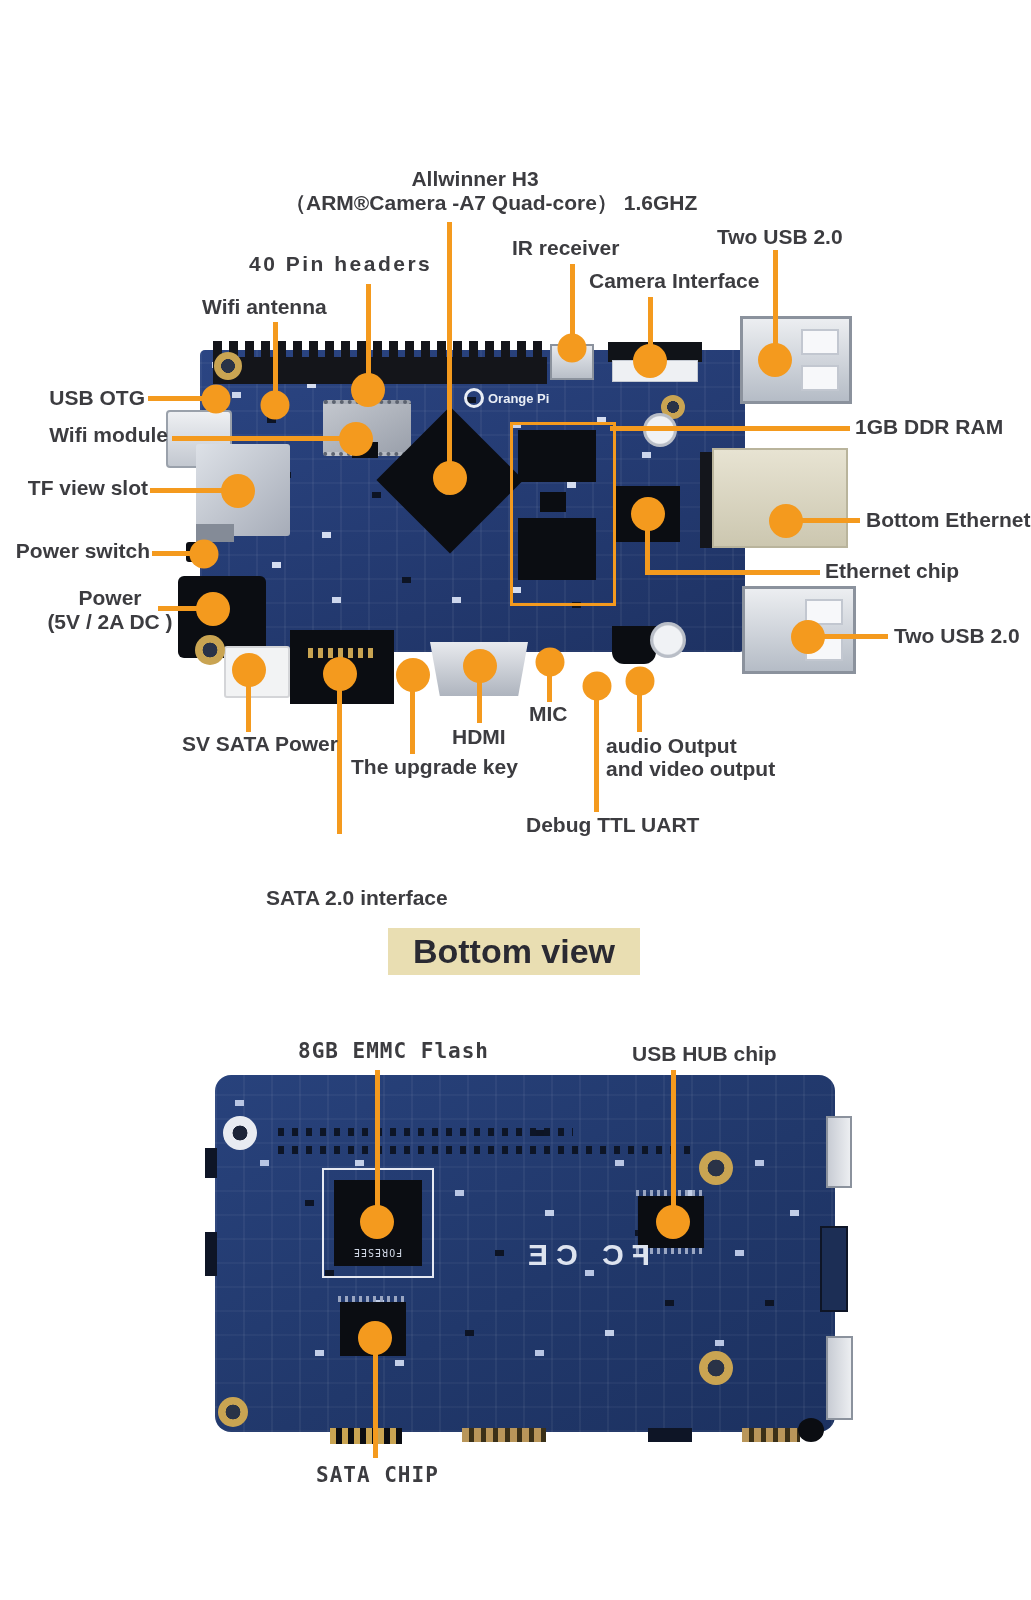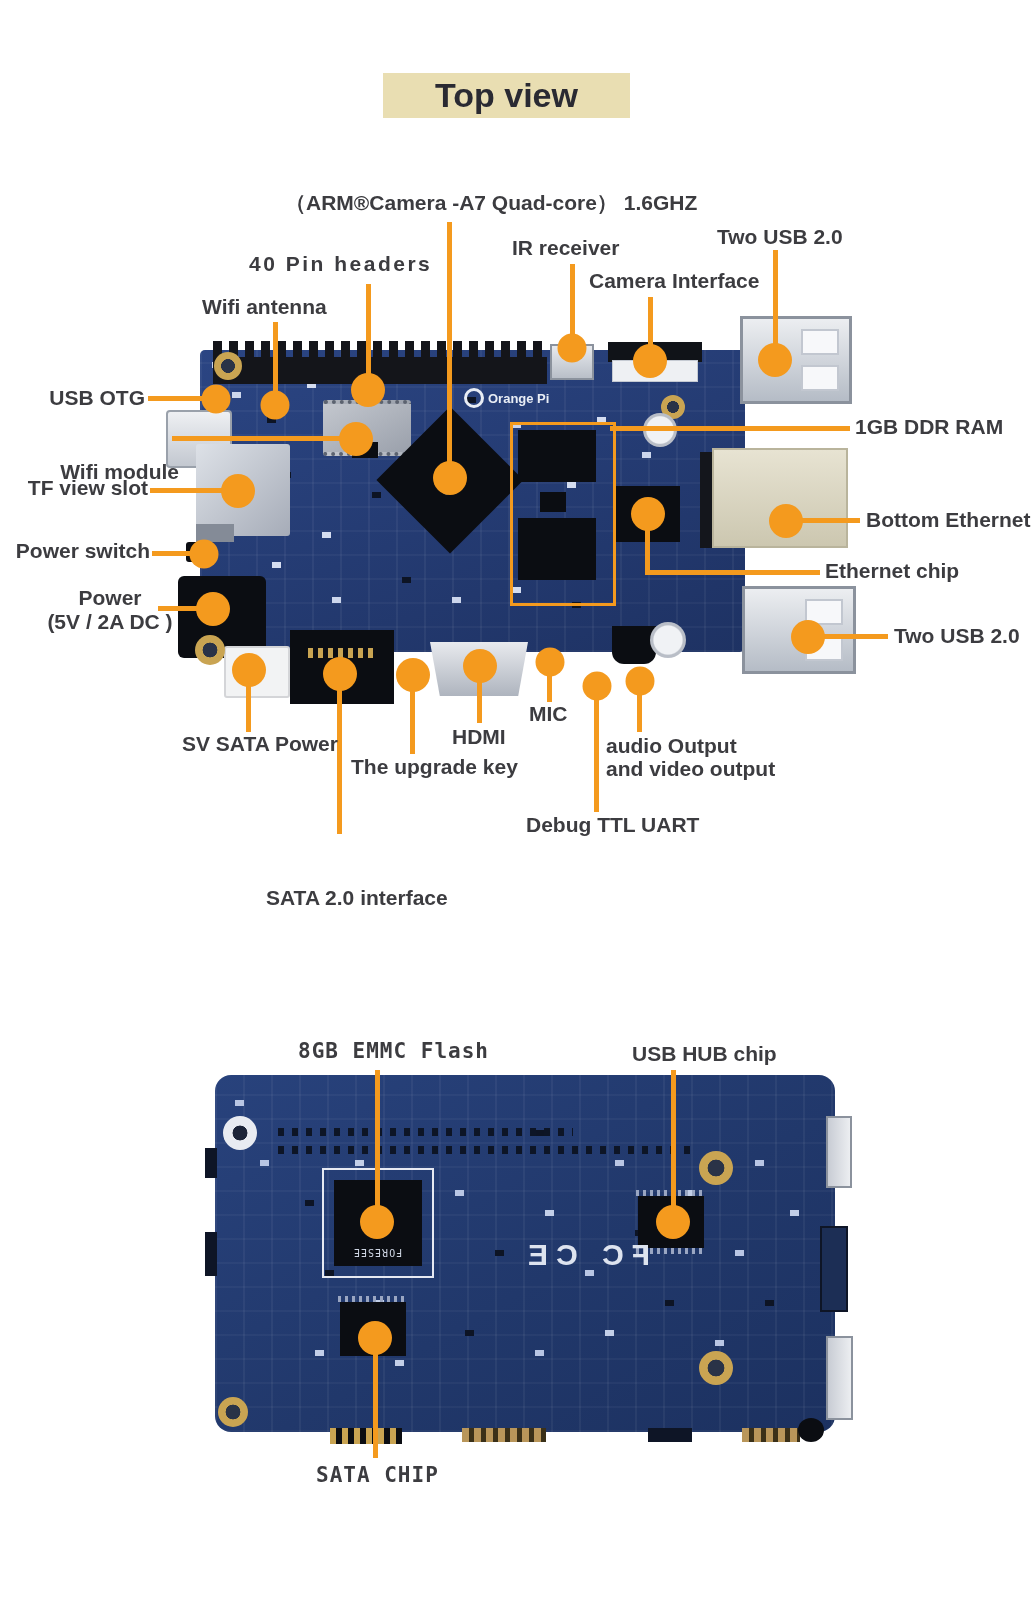--- a/index.html
+++ b/index.html
@@ -34,21 +34,20 @@
   .hole.gold{background:radial-gradient(circle,#2a3347 0 34%,#C9A452 36% 72%,rgba(0,0,0,0) 74%);}
   .hole.silver{background:radial-gradient(circle,#1c2438 0 30%,#e8ebf1 32% 72%,rgba(0,0,0,0) 74%);}
   .chip{background:#0b0d12;}
   .scatter{position:absolute;width:9px;height:6px;z-index:4;}
 </style>
 </head>
 <body>
 
 <div class="stage">
 
-  <div class="title" style="left:383px;top:73px;width:247px;height:45px;">Top view</div>
 
   <div class="board" style="left:200px;top:350px;width:545px;height:302px;border-radius:5px;
        background:linear-gradient(160deg,var(--pcb-top),#1E3263);"></div>
   <div class="scatter" style="left:212px;top:362px;background:#ccd6ec;box-shadow:
        20px 30px #ccd6ec,55px 55px #0d1424,95px 20px #d5ddf0,130px 70px #ccd6ec,70px 110px #0d1424,
        35px 150px #ccd6ec,110px 170px #d5ddf0,160px 130px #0d1424,205px 95px #ccd6ec,235px 150px #d5ddf0,
        275px 115px #0d1424,320px 160px #ccd6ec,355px 120px #d5ddf0,300px 60px #ccd6ec,255px 35px #0d1424,
        385px 55px #d5ddf0,410px 170px #ccd6ec,455px 140px #0d1424,430px 90px #ccd6ec,190px 215px #0d1424,
        240px 235px #ccd6ec,300px 225px #d5ddf0,360px 240px #0d1424,120px 235px #ccd6ec,60px 200px #d5ddf0;"></div>
 
@@ -167,45 +166,47 @@
   <div class="dot" style="left:648px;top:514px;"></div>
   <div class="dot" style="left:808px;top:637px;"></div>
   <div class="dot" style="left:249px;top:670px;"></div>
   <div class="dot" style="left:413px;top:675px;"></div>
   <div class="dot" style="left:480px;top:666px;"></div>
   <div class="dot sm" style="left:550px;top:662px;"></div>
   <div class="dot sm" style="left:640px;top:681px;"></div>
   <div class="dot sm" style="left:597px;top:686px;"></div>
   <div class="dot" style="left:340px;top:674px;"></div>
 
+  <div class="lbl center" style="left:325px;top:167px;width:300px;">Allwinner H3</div>
   <div class="lbl center" style="left:285px;top:191px;width:410px;">（ARM®Camera -A7 Quad-core） 1.6GHZ</div>
   <div class="lbl" style="left:249px;top:252px;letter-spacing:2.5px;">40 Pin headers</div>
   <div class="lbl" style="left:202px;top:295px;">Wifi antenna</div>
   <div class="lbl" style="left:512px;top:236px;">IR receiver</div>
   <div class="lbl" style="left:589px;top:269px;">Camera Interface</div>
   <div class="lbl" style="left:717px;top:225px;">Two USB 2.0</div>
   <div class="lbl right" style="left:25px;top:386px;width:120px;">USB OTG</div>
-  <div class="lbl right" style="left:36px;top:423px;width:143px;margin-top:37px;">Wifi module</div>
+  <div class="lbl right" style="left:25px;top:423px;width:143px;">Wifi module</div>
   <div class="lbl right" style="left:20px;top:476px;width:128px;">TF view slot</div>
   <div class="lbl right" style="left:10px;top:539px;width:140px;">Power switch</div>
   <div class="lbl center" style="left:40px;top:586px;width:140px;">Power</div>
   <div class="lbl center" style="left:30px;top:610px;width:160px;">(5V / 2A DC )</div>
   <div class="lbl" style="left:855px;top:415px;">1GB DDR RAM</div>
   <div class="lbl" style="left:866px;top:508px;">Bottom Ethernet</div>
   <div class="lbl" style="left:825px;top:559px;">Ethernet chip</div>
   <div class="lbl" style="left:894px;top:624px;">Two USB 2.0</div>
   <div class="lbl" style="left:182px;top:732px;">SV SATA Power</div>
   <div class="lbl" style="left:351px;top:755px;">The upgrade key</div>
   <div class="lbl" style="left:452px;top:725px;">HDMI</div>
   <div class="lbl" style="left:529px;top:702px;">MIC</div>
   <div class="lbl" style="left:606px;top:734px;">audio Output</div>
   <div class="lbl" style="left:606px;top:757px;">and video output</div>
   <div class="lbl" style="left:526px;top:813px;text-align:center;">Debug TTL UART</div>
   <div class="lbl" style="left:266px;top:886px;">SATA 2.0 interface</div>
 
+  <div class="title" style="left:388px;top:928px;width:252px;height:47px;">Bottom view</div>
 
   <div class="board" style="left:215px;top:1075px;width:620px;height:357px;border-radius:16px;
        background:linear-gradient(150deg,#28427c,var(--pcb-bottom) 55%,#1C3160);"></div>
   <div class="scatter" style="left:235px;top:1100px;background:#b9c6e4;box-shadow:
        25px 60px #b9c6e4,70px 100px #0d1424,120px 60px #c3cfe8,170px 120px #b9c6e4,90px 170px #0d1424,
        140px 200px #c3cfe8,220px 90px #b9c6e4,260px 150px #0d1424,310px 110px #c3cfe8,350px 170px #b9c6e4,
        400px 130px #0d1424,450px 90px #c3cfe8,500px 150px #b9c6e4,430px 200px #0d1424,370px 230px #c3cfe8,
        300px 250px #b9c6e4,230px 230px #0d1424,160px 260px #c3cfe8,480px 240px #b9c6e4,530px 200px #0d1424,
        555px 110px #c3cfe8,520px 60px #b9c6e4,80px 250px #c3cfe8,300px 30px #0d1424,380px 60px #b9c6e4;"></div>
 

